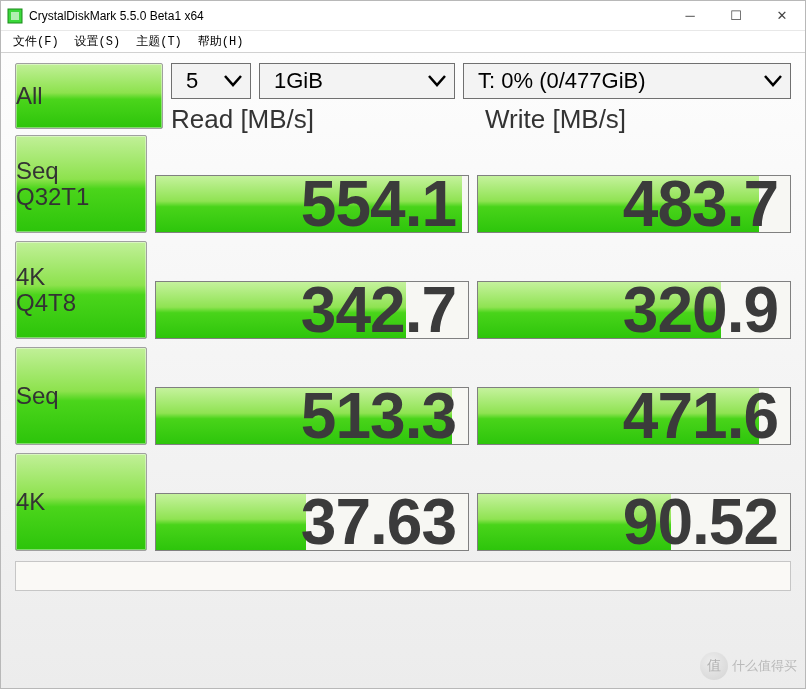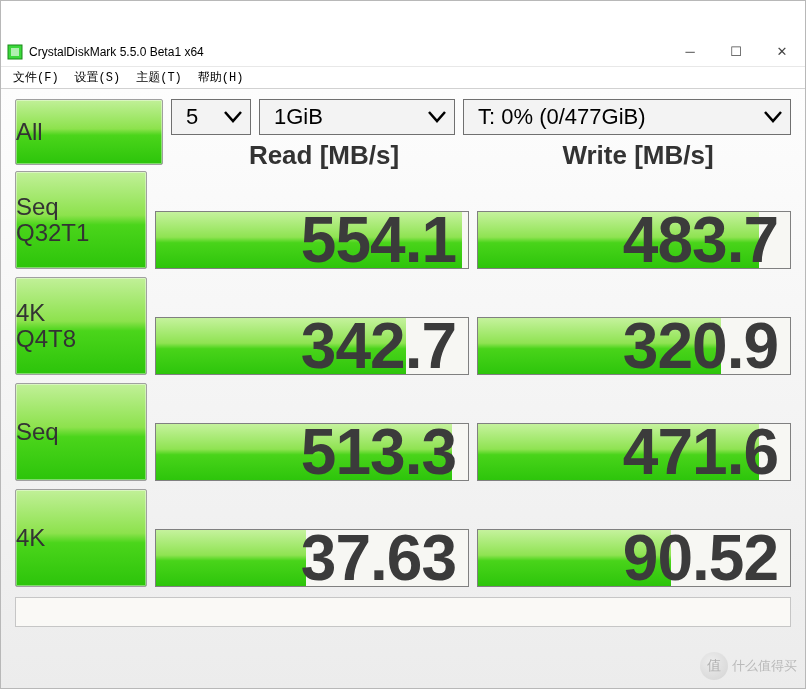--- a/index.html
+++ b/index.html
@@ -1,18 +1,18 @@
 <!DOCTYPE html>
 <html><head>
 <meta charset="utf-8">
 <style>
   * { box-sizing: border-box; margin: 0; padding: 0; font-family: "Segoe UI", "Microsoft YaHei", Tahoma, sans-serif; }
   body { background: #fff; width: 806px; height: 689px; overflow: hidden; }
   .window { width: 806px; height: 689px; border: 1px solid #b8b8b8; background: #fff; display: flex; flex-direction: column; }
-  .titlebar { display: flex; align-items: center; height: 30px; background: #fff; border-bottom: 1px solid #e8e8e8; padding: 0 0 0 6px; margin-top: 36px; }
+  .titlebar { display: flex; align-items: center; height: 30px; background: #fff; border-bottom: 1px solid #e8e8e8; padding: 0 0 0 6px; }
   .titlebar-icon { width: 16px; height: 16px; margin-right: 6px; }
   .titlebar-icon svg { display:block; }
   .title-text { font-size: 12px; color: #000; flex: 1; }
   .window-controls { display: flex; }
   .window-controls button { width: 46px; height: 30px; background: none; border: none; font-size: 13px; color: #444; line-height: 30px; cursor: default; }
   .window-controls button.close { width: 46px; }
   .menubar { display: flex; align-items: center; height: 22px; padding: 0 4px; font-size: 12px; color: #000; gap: 0; border-bottom: 1px solid #d1d1d1; }
   .menubar span { padding: 2px 8px; cursor: default; font-family: Liberation Mono, monospace; }
   .client { flex: 1; background: linear-gradient(180deg,#fdfdfd 0%,#f2f2f2 65%,#ececec 100%); padding: 10px 14px 18px 14px; position: relative; }
   .toprow { display: flex; gap: 8px; align-items: stretch; height: 66px; }
@@ -26,21 +26,21 @@
   .selects { display: flex; gap: 8px; align-items: center; height: 36px; }
   .fake-select {
     border: 1px solid #707070; background: #f3f3f3; font-size: 22px; height: 36px; display: flex; align-items: center; padding: 0 8px 0 14px; cursor: default;
   }
   .fake-select .arrow { margin-left: auto; }
   .arrow svg { display: block; }
   .sel-loops { width: 80px; }
   .sel-size  { width: 196px; }
   .sel-drive { flex: 1; }
   .headers { display: flex; gap: 8px; height: 30px; align-items: flex-end; padding-bottom: 0; }
-  .hdr { flex: 1; text-align: center; font-size: 26px; font-weight: 700; color: #333; }
+  .hdr { flex: 1; text-align: left; font-size: 26px; font-weight: 400; color: #333; }
   .rows { display: flex; flex-direction: column; gap: 8px; margin-top: 6px; }
   .row { display: flex; gap: 8px; height: 98px; }
   .rowbtn { width: 132px; font-size: 24px; line-height: 1.1; }
   .rowbtn .line2 { font-size: 24px; }
   .valuecell {
     flex: 1; border: 1px solid #808080; position: relative; display: flex; align-items: center; justify-content: flex-end; padding-right: 12px;
     background: #f7f7f3; font-size: 64px; font-weight: 700; color: #3b3b3b; overflow: hidden; margin-top: 40px;
   }
   .valuecell .bar {
     position: absolute; left: 0; top: 0; bottom: 0;

